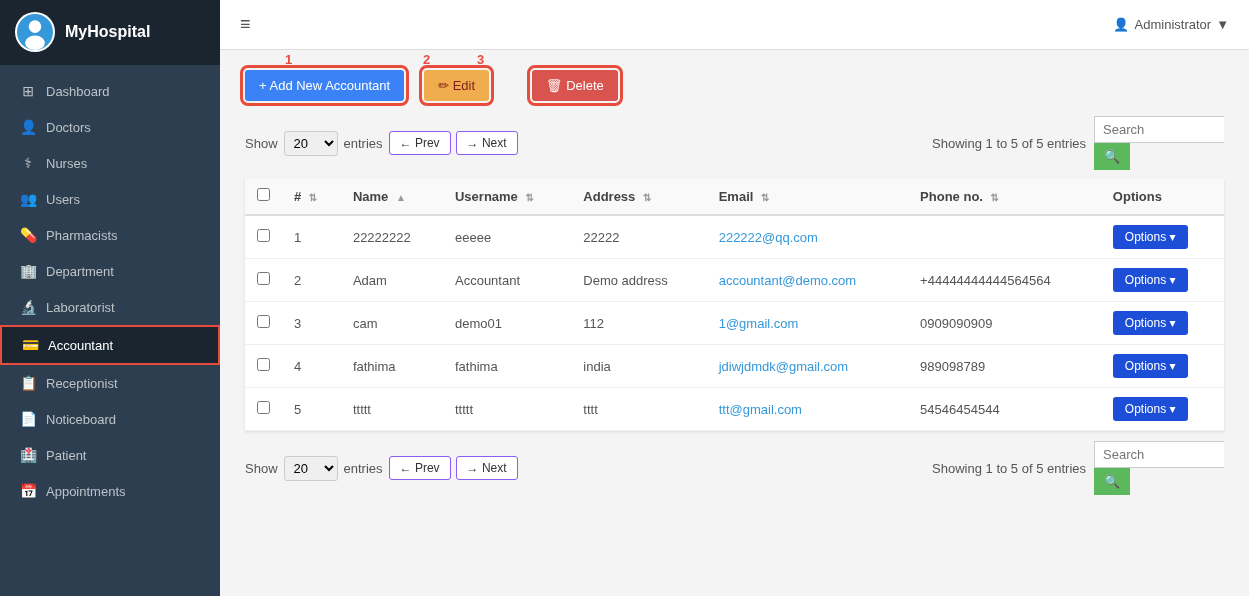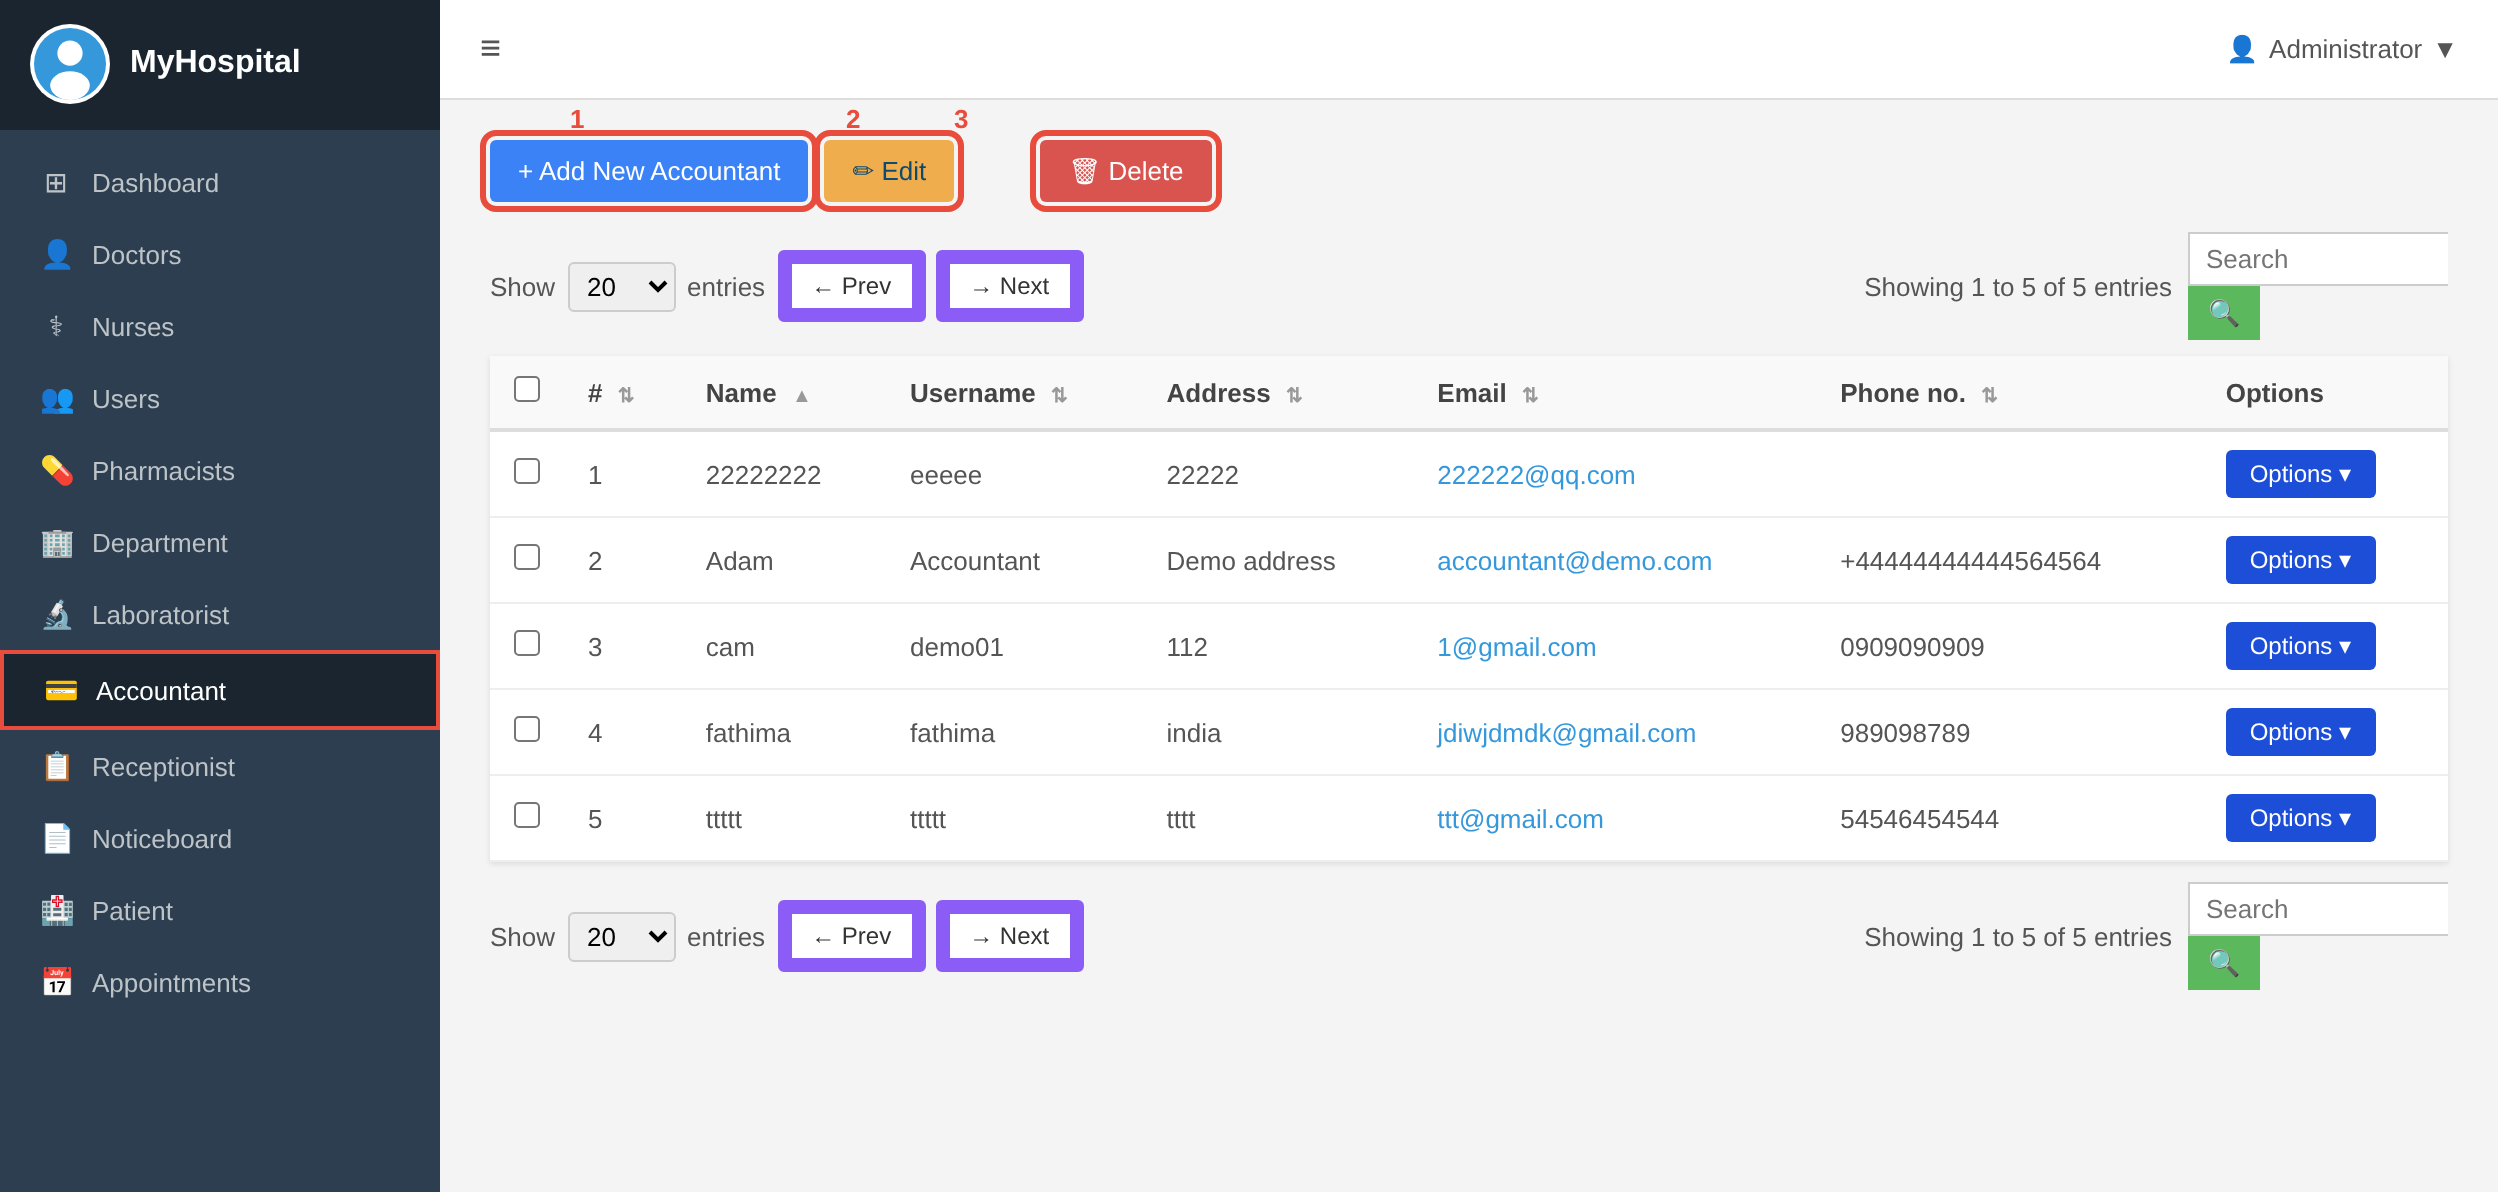--- a/index.html
+++ b/index.html
@@ -116,31 +116,32 @@
       font-size: 13px;
       border-radius: 3px;
       display: flex;
       align-items: center;
       gap: 5px;
       outline: 3px solid #e74c3c;
       outline-offset: 2px;
     }
     .btn-edit {
       background: #f0ad4e;
-      color: #0c4a6e;
+      color: #7f1d1d;
       border: none;
       padding: 8px 14px;
       cursor: pointer;
       font-size: 13px;
       border-radius: 3px;
       display: flex;
       align-items: center;
       gap: 5px;
       outline: 3px solid #e74c3c;
       outline-offset: 2px;
+      margin-left: 12px;
     }
     .btn-delete {
       background: #d9534f;
       color: #fff;
       border: none;
       padding: 8px 14px;
       cursor: pointer;
       font-size: 13px;
       border-radius: 3px;
       display: flex;
@@ -203,21 +204,21 @@
     }
 
     
     .pagination {
       display: flex;
       align-items: center;
       gap: 5px;
     }
     .page-btn {
       background: #fff;
-      border: 7px solid #8b5cf6;
+      border: 1px solid #8b5cf6;
       padding: 4px 10px;
       cursor: pointer;
       font-size: 12px;
       border-radius: 3px;
       color: #333;
       display: flex;
       align-items: center;
       gap: 4px;
     }
 

